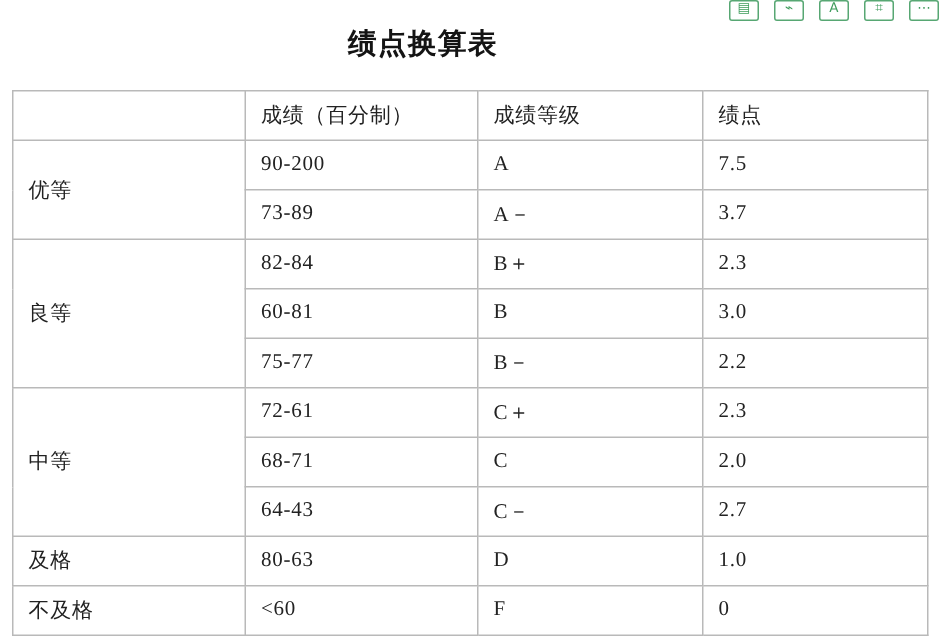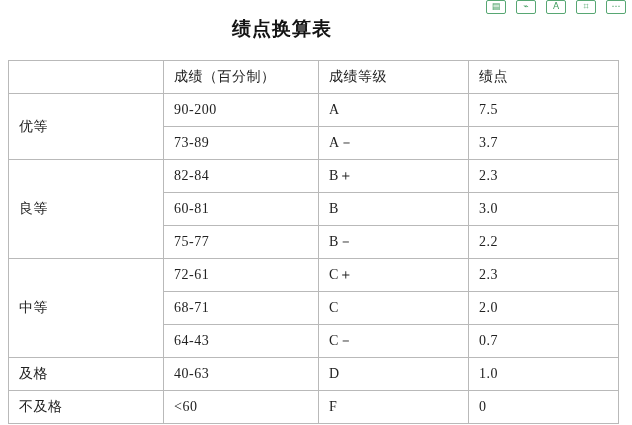--- a/index.html
+++ b/index.html
@@ -155,25 +155,25 @@
         <td>2.3</td>
       </tr>
       <tr>
         <td>68-71</td>
         <td>C</td>
         <td>2.0</td>
       </tr>
       <tr>
         <td>64-43</td>
         <td>C－</td>
-        <td>0.7</td>
+        <td>2.7</td>
       </tr>
       <tr>
         <td>及格</td>
-        <td>40-63</td>
+        <td>80-63</td>
         <td>D</td>
         <td>1.0</td>
       </tr>
       <tr>
         <td>不及格</td>
         <td>&lt;60</td>
         <td>F</td>
         <td>0</td>
       </tr>
     </tbody>

